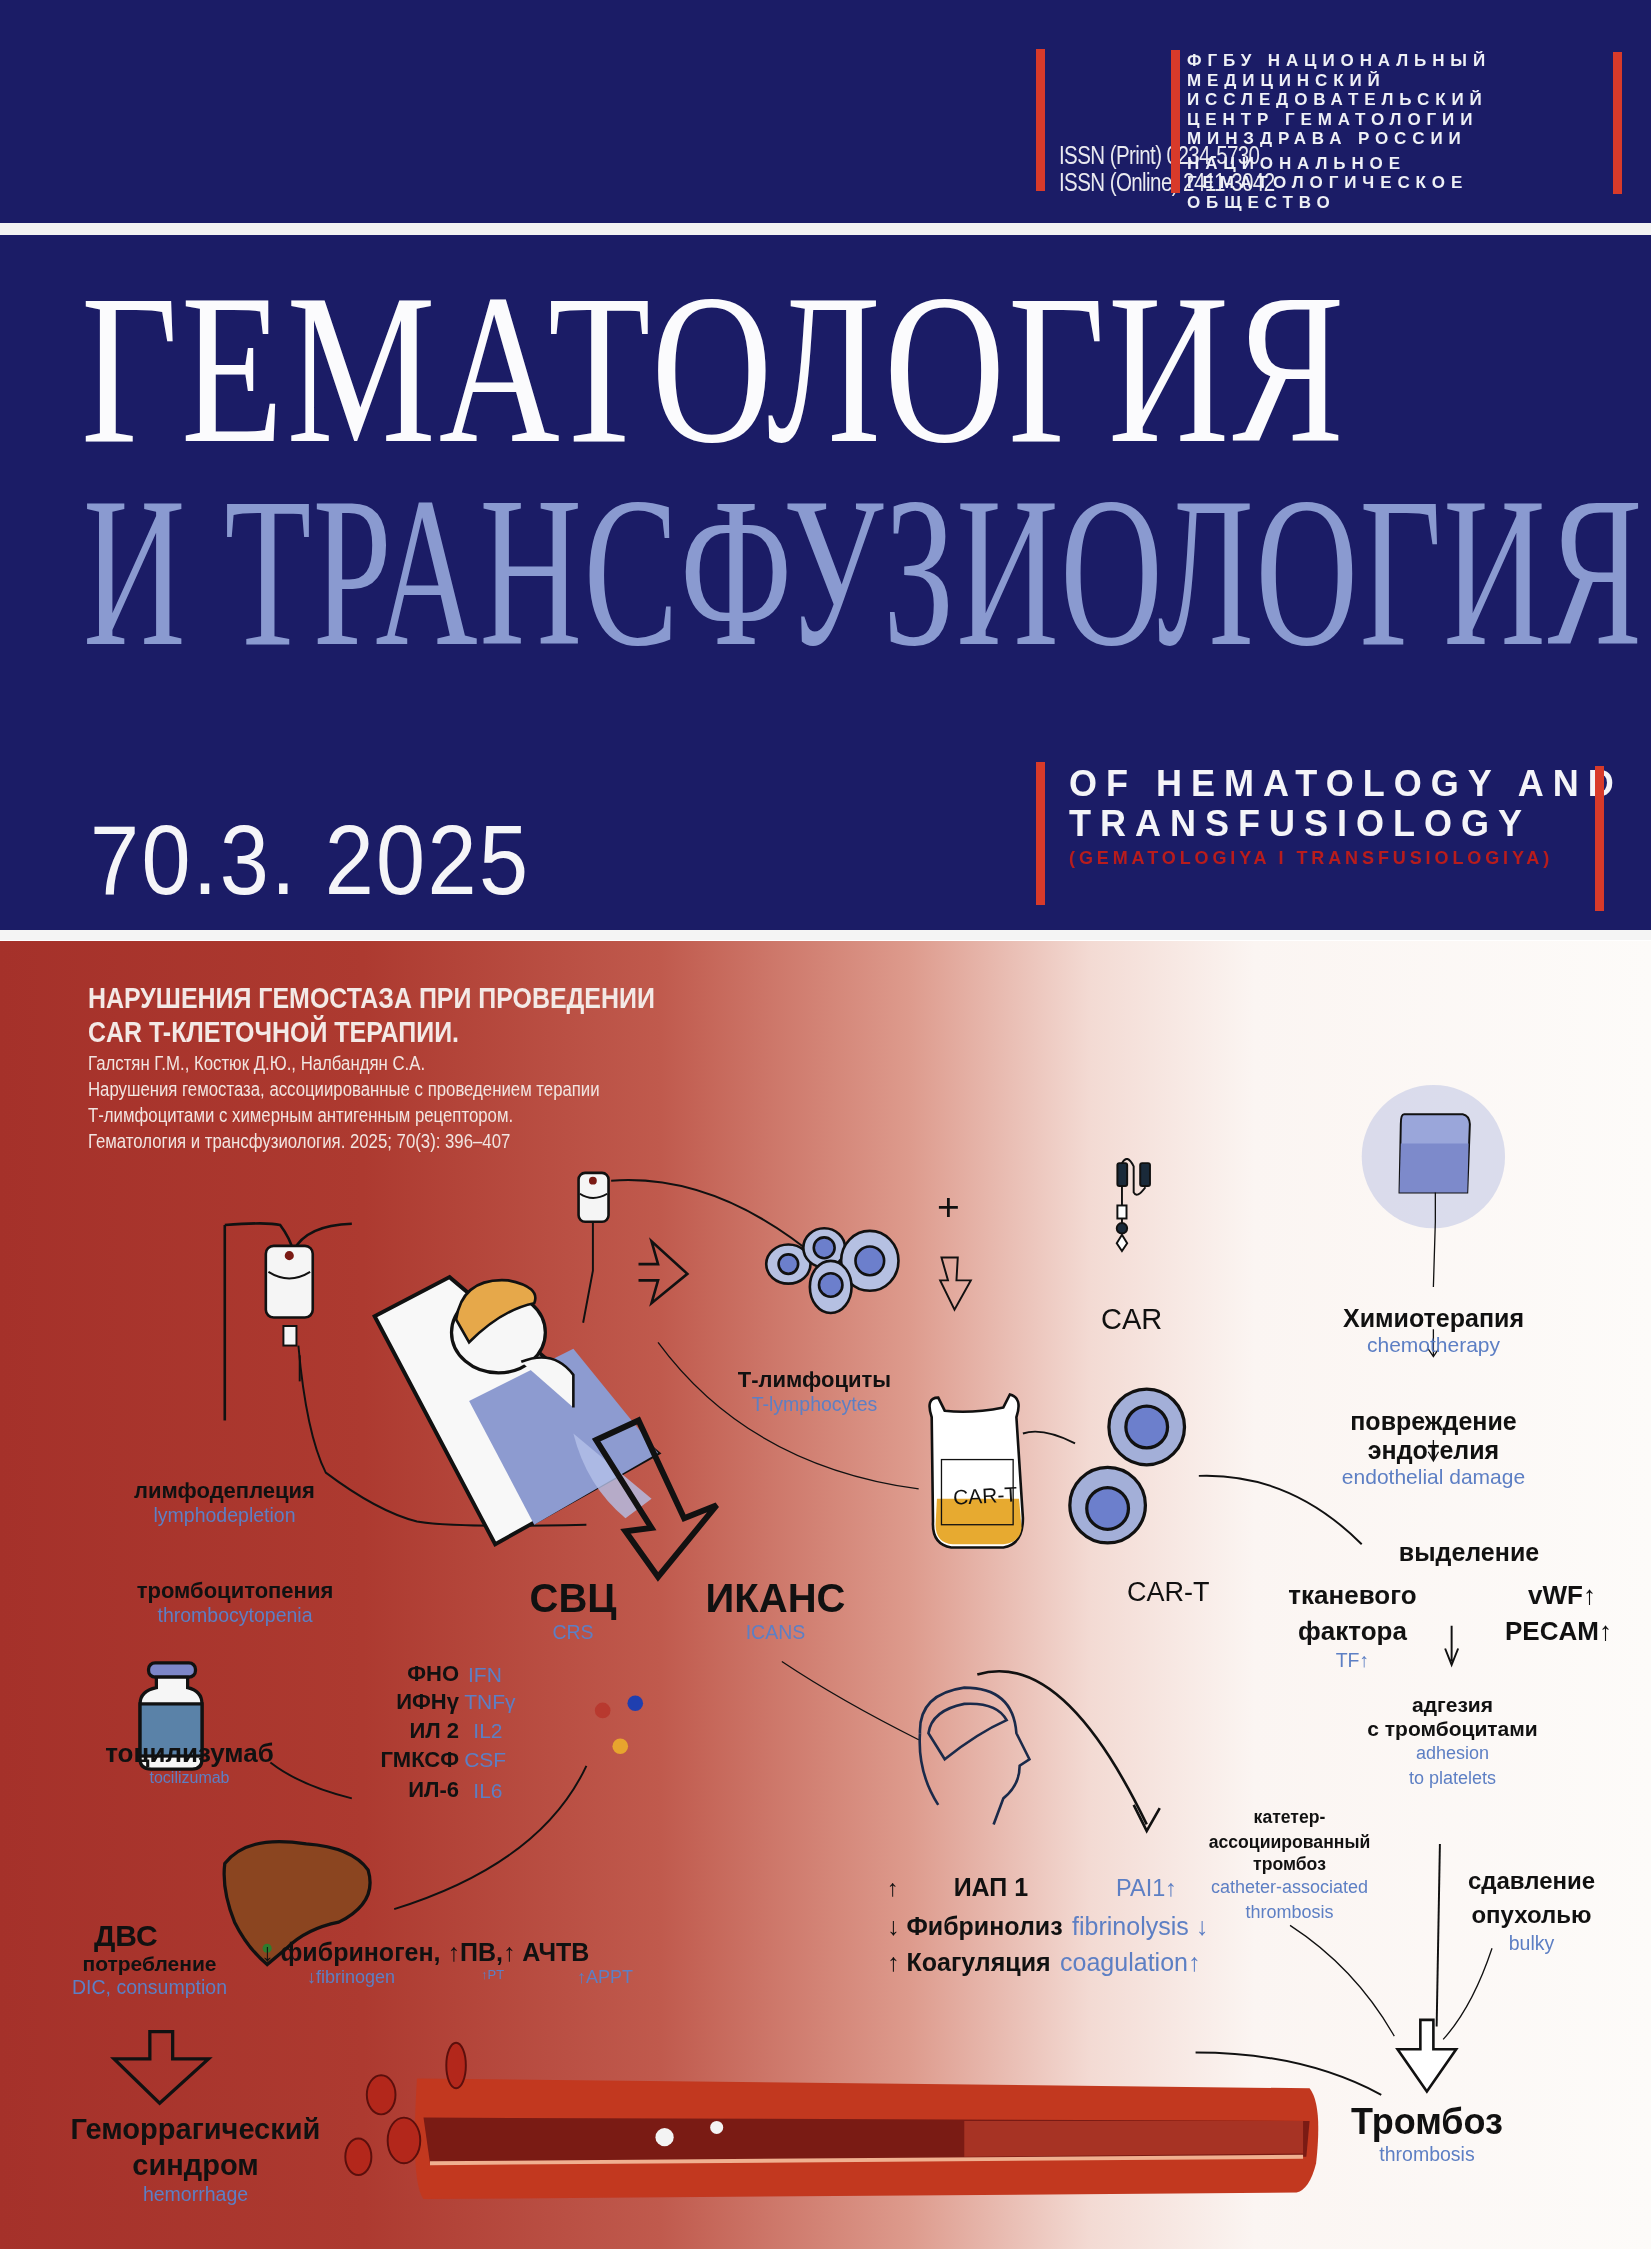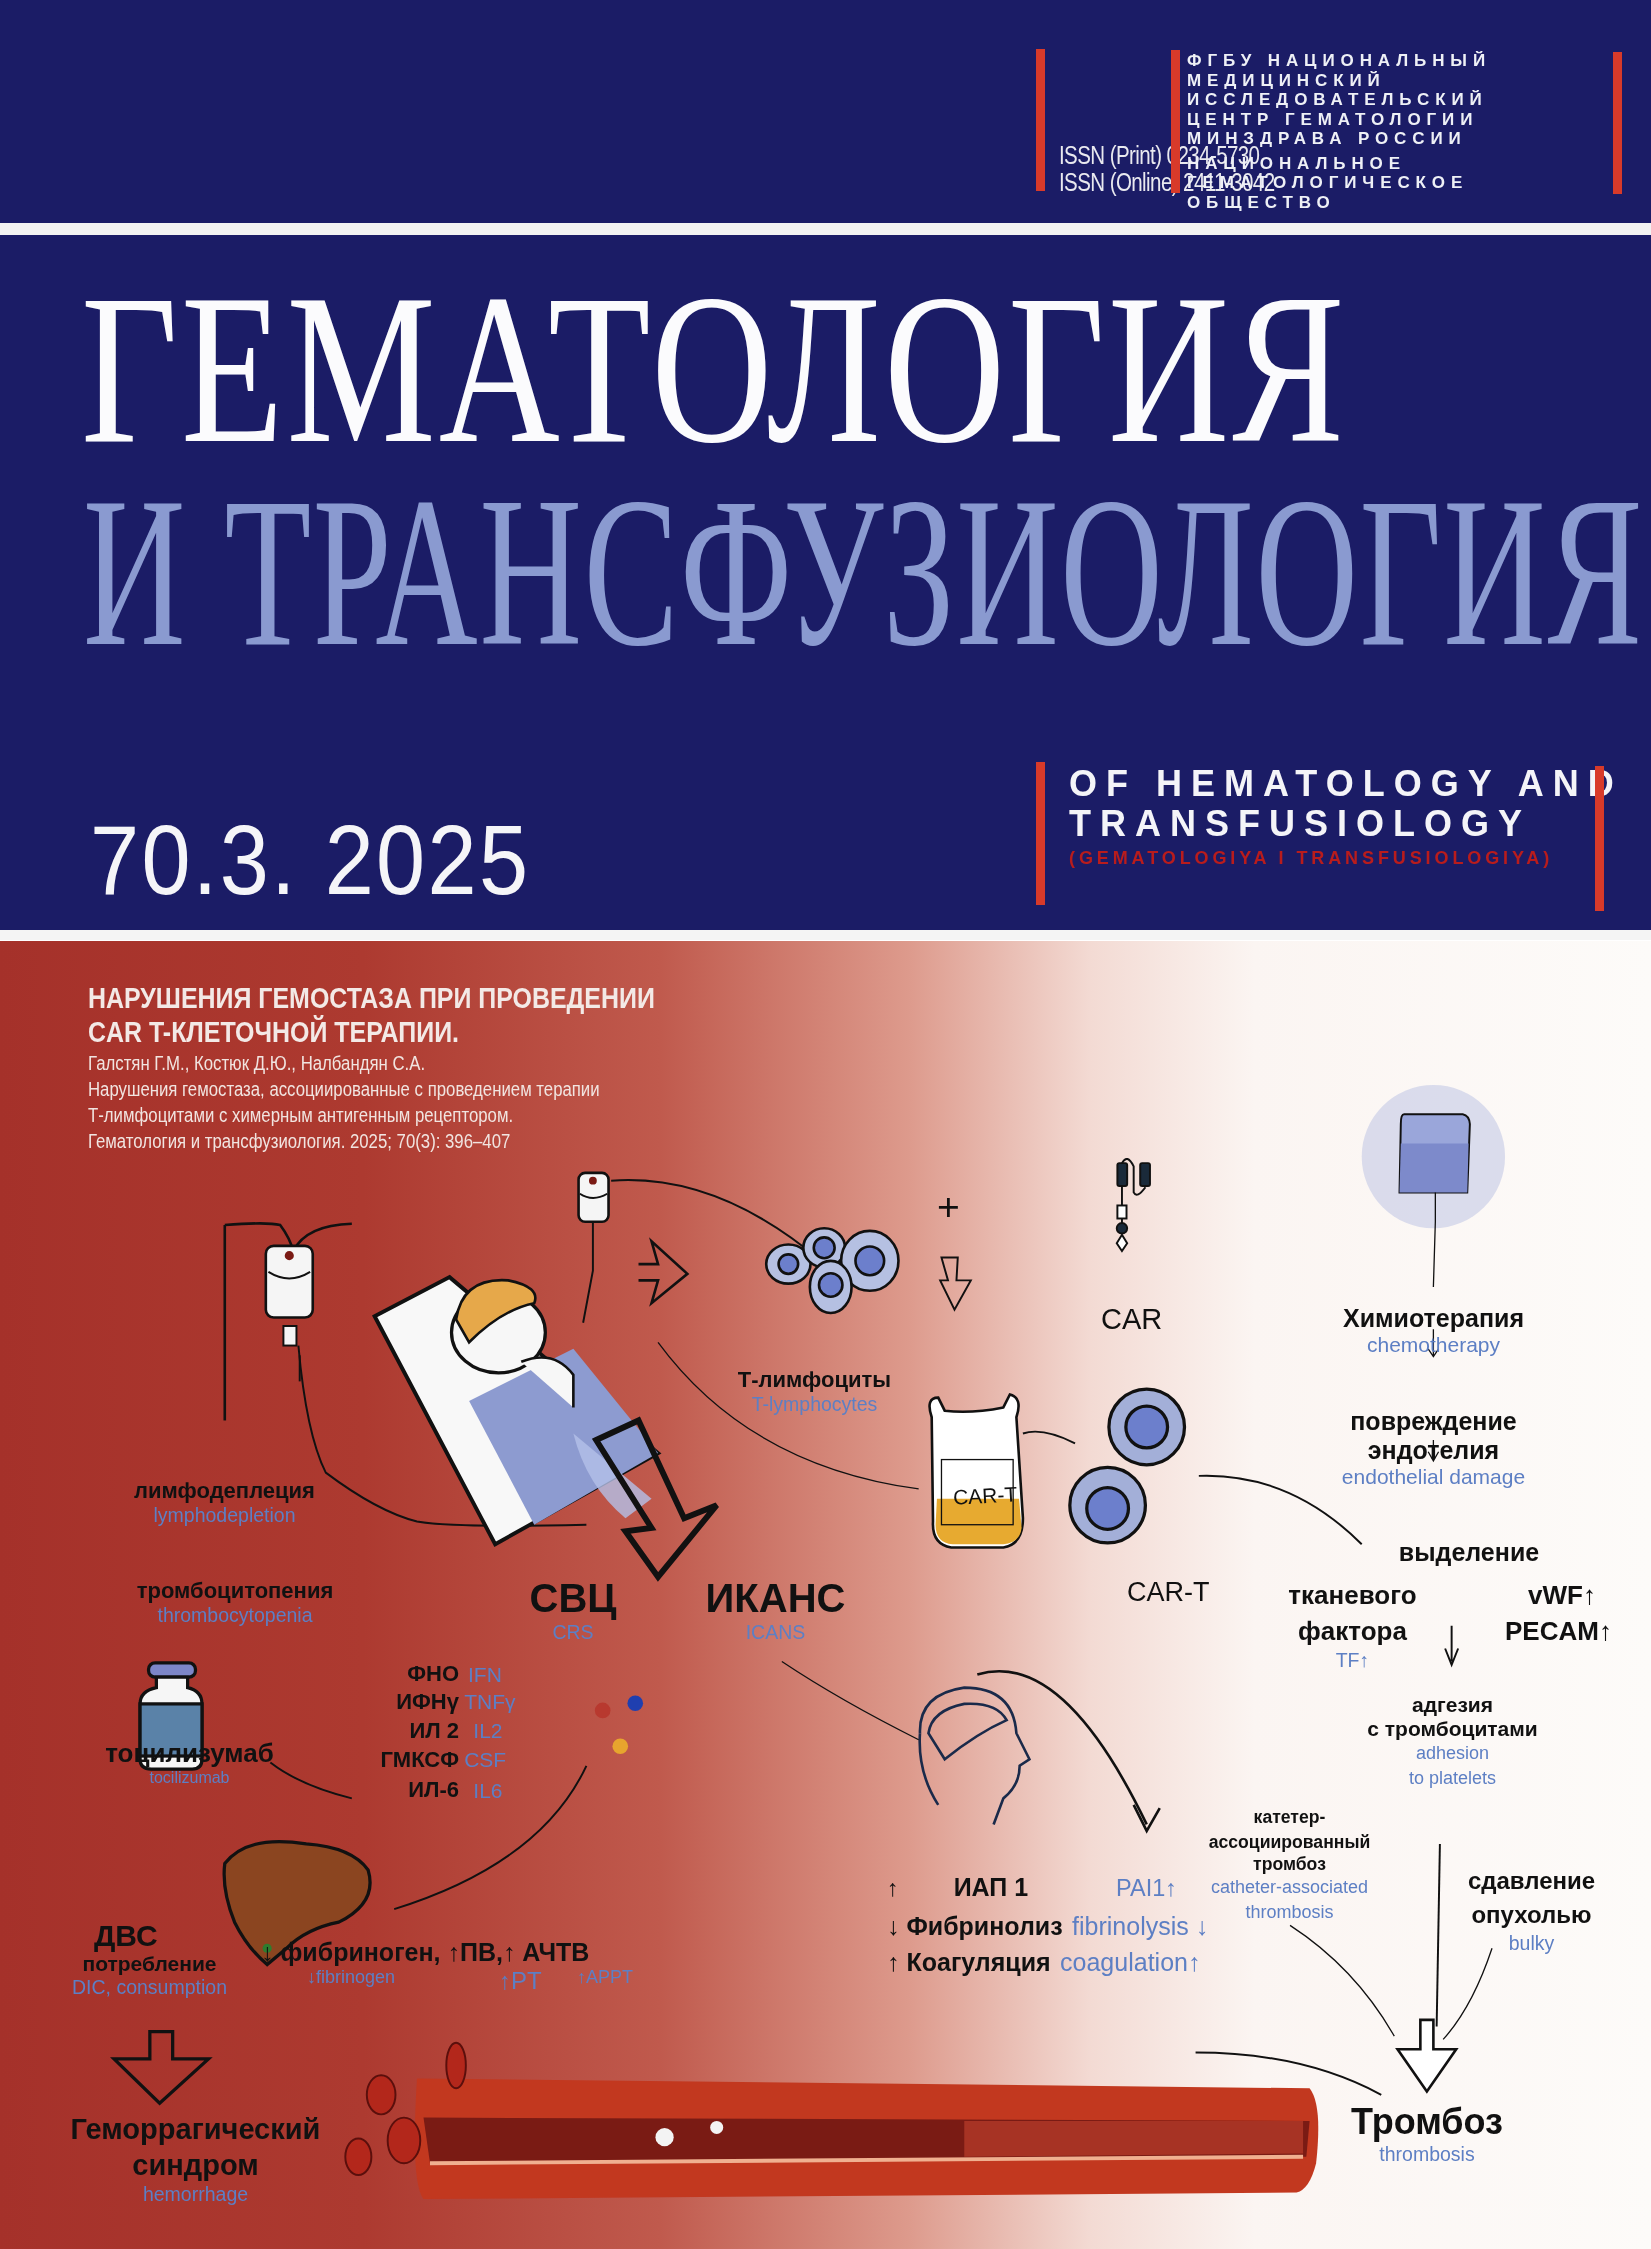--- a/index.html
+++ b/index.html
@@ -303,21 +303,21 @@
   <div class="ru" style="font-size:30px">ДВС</div>
 </div>
 <div class="abs cx" style="left:52px;top:1952px;width:195px;">
   <div class="ru" style="font-size:21px">потребление</div>
   <div class="en" style="font-size:19.5px">DIC, consumption</div>
 </div>
 <div class="abs" style="left:261px;top:1938px;text-align:center;">
   <div class="ru" style="font-size:25px">↓ фибриноген, ↑ПВ,↑ АЧТВ</div>
   <div style="position:relative;height:22px;">
     <span class="en abs" style="left:46px;top:0;font-size:18px">↓fibrinogen</span>
-    <span class="en abs" style="left:238px;top:0;font-size:24px">↑PT</span>
+    <span class="en abs" style="left:220px;top:0;font-size:13px">↑PT</span>
     <span class="en abs" style="left:316px;top:0;font-size:18px">↑APPT</span>
   </div>
 </div>
 <div class="abs cx" style="left:39px;top:2111px;width:313px;">
   <div class="ru" style="font-size:29px;line-height:36px">Геморрагический</div>
   <div class="ru" style="font-size:29px;line-height:36px">синдром</div>
   <div class="en" style="font-size:19.5px">hemorrhage</div>
 </div>
 
 <div class="abs" style="left:887px;top:1873px;">

